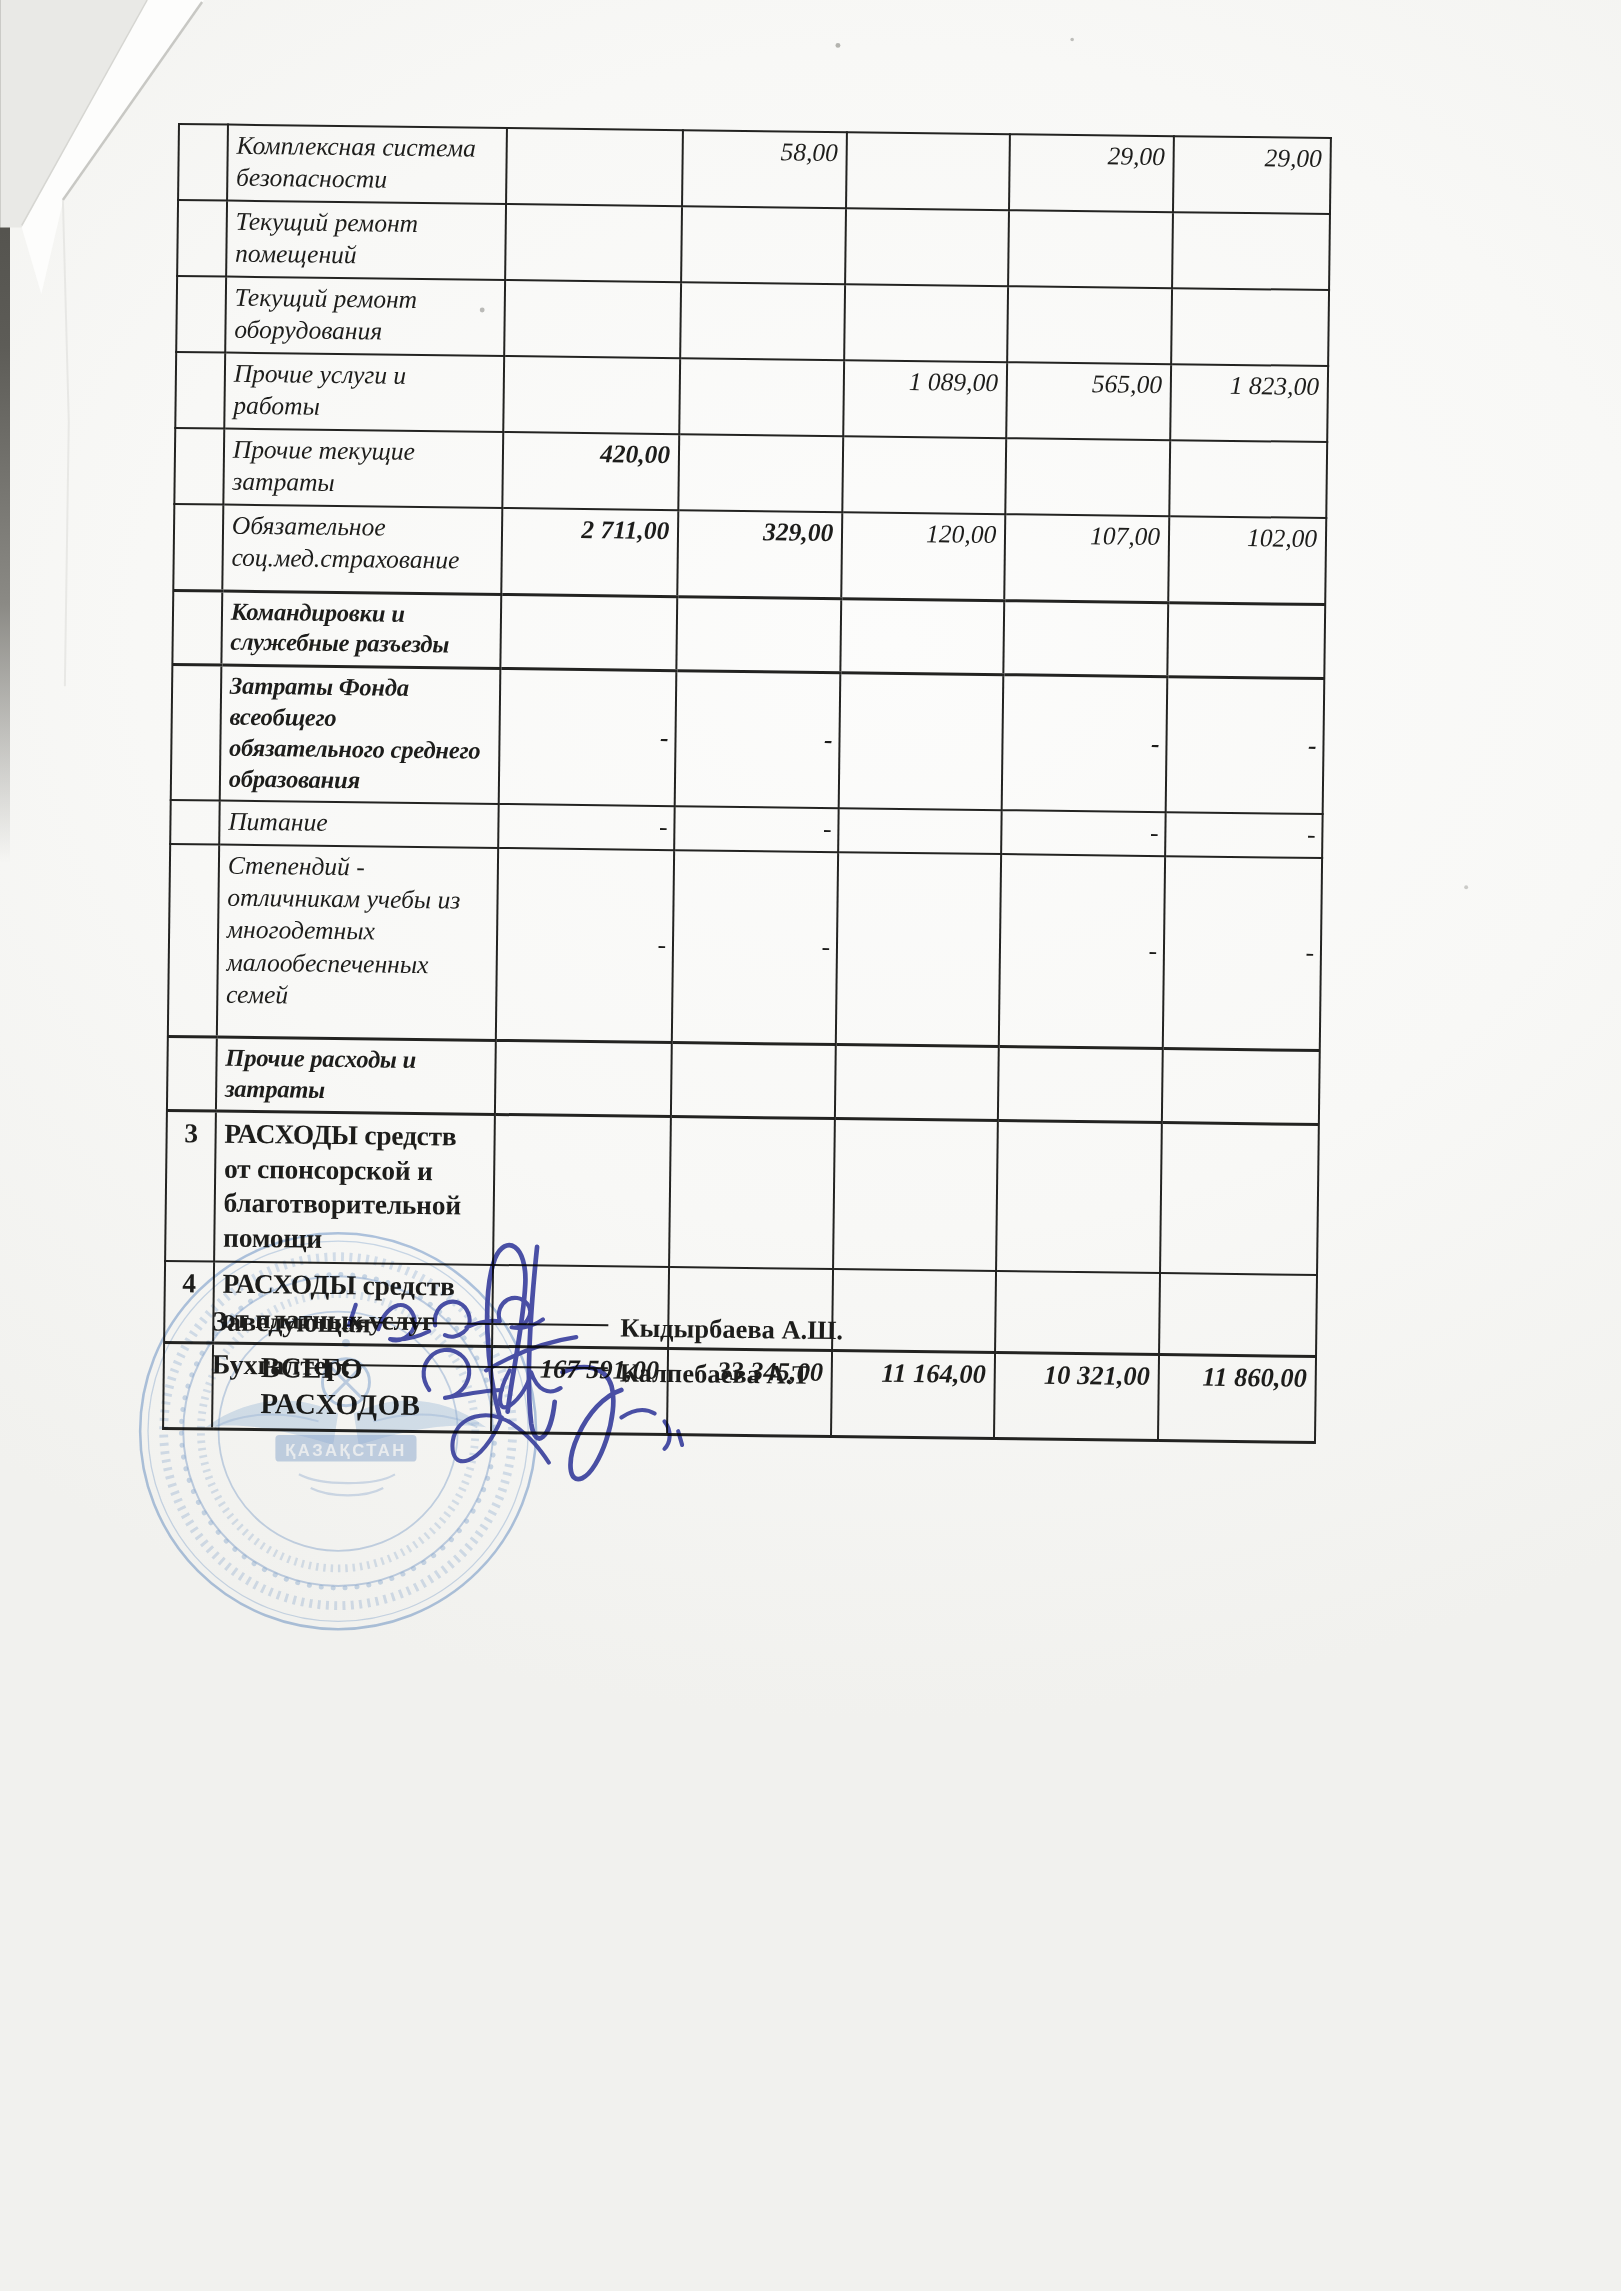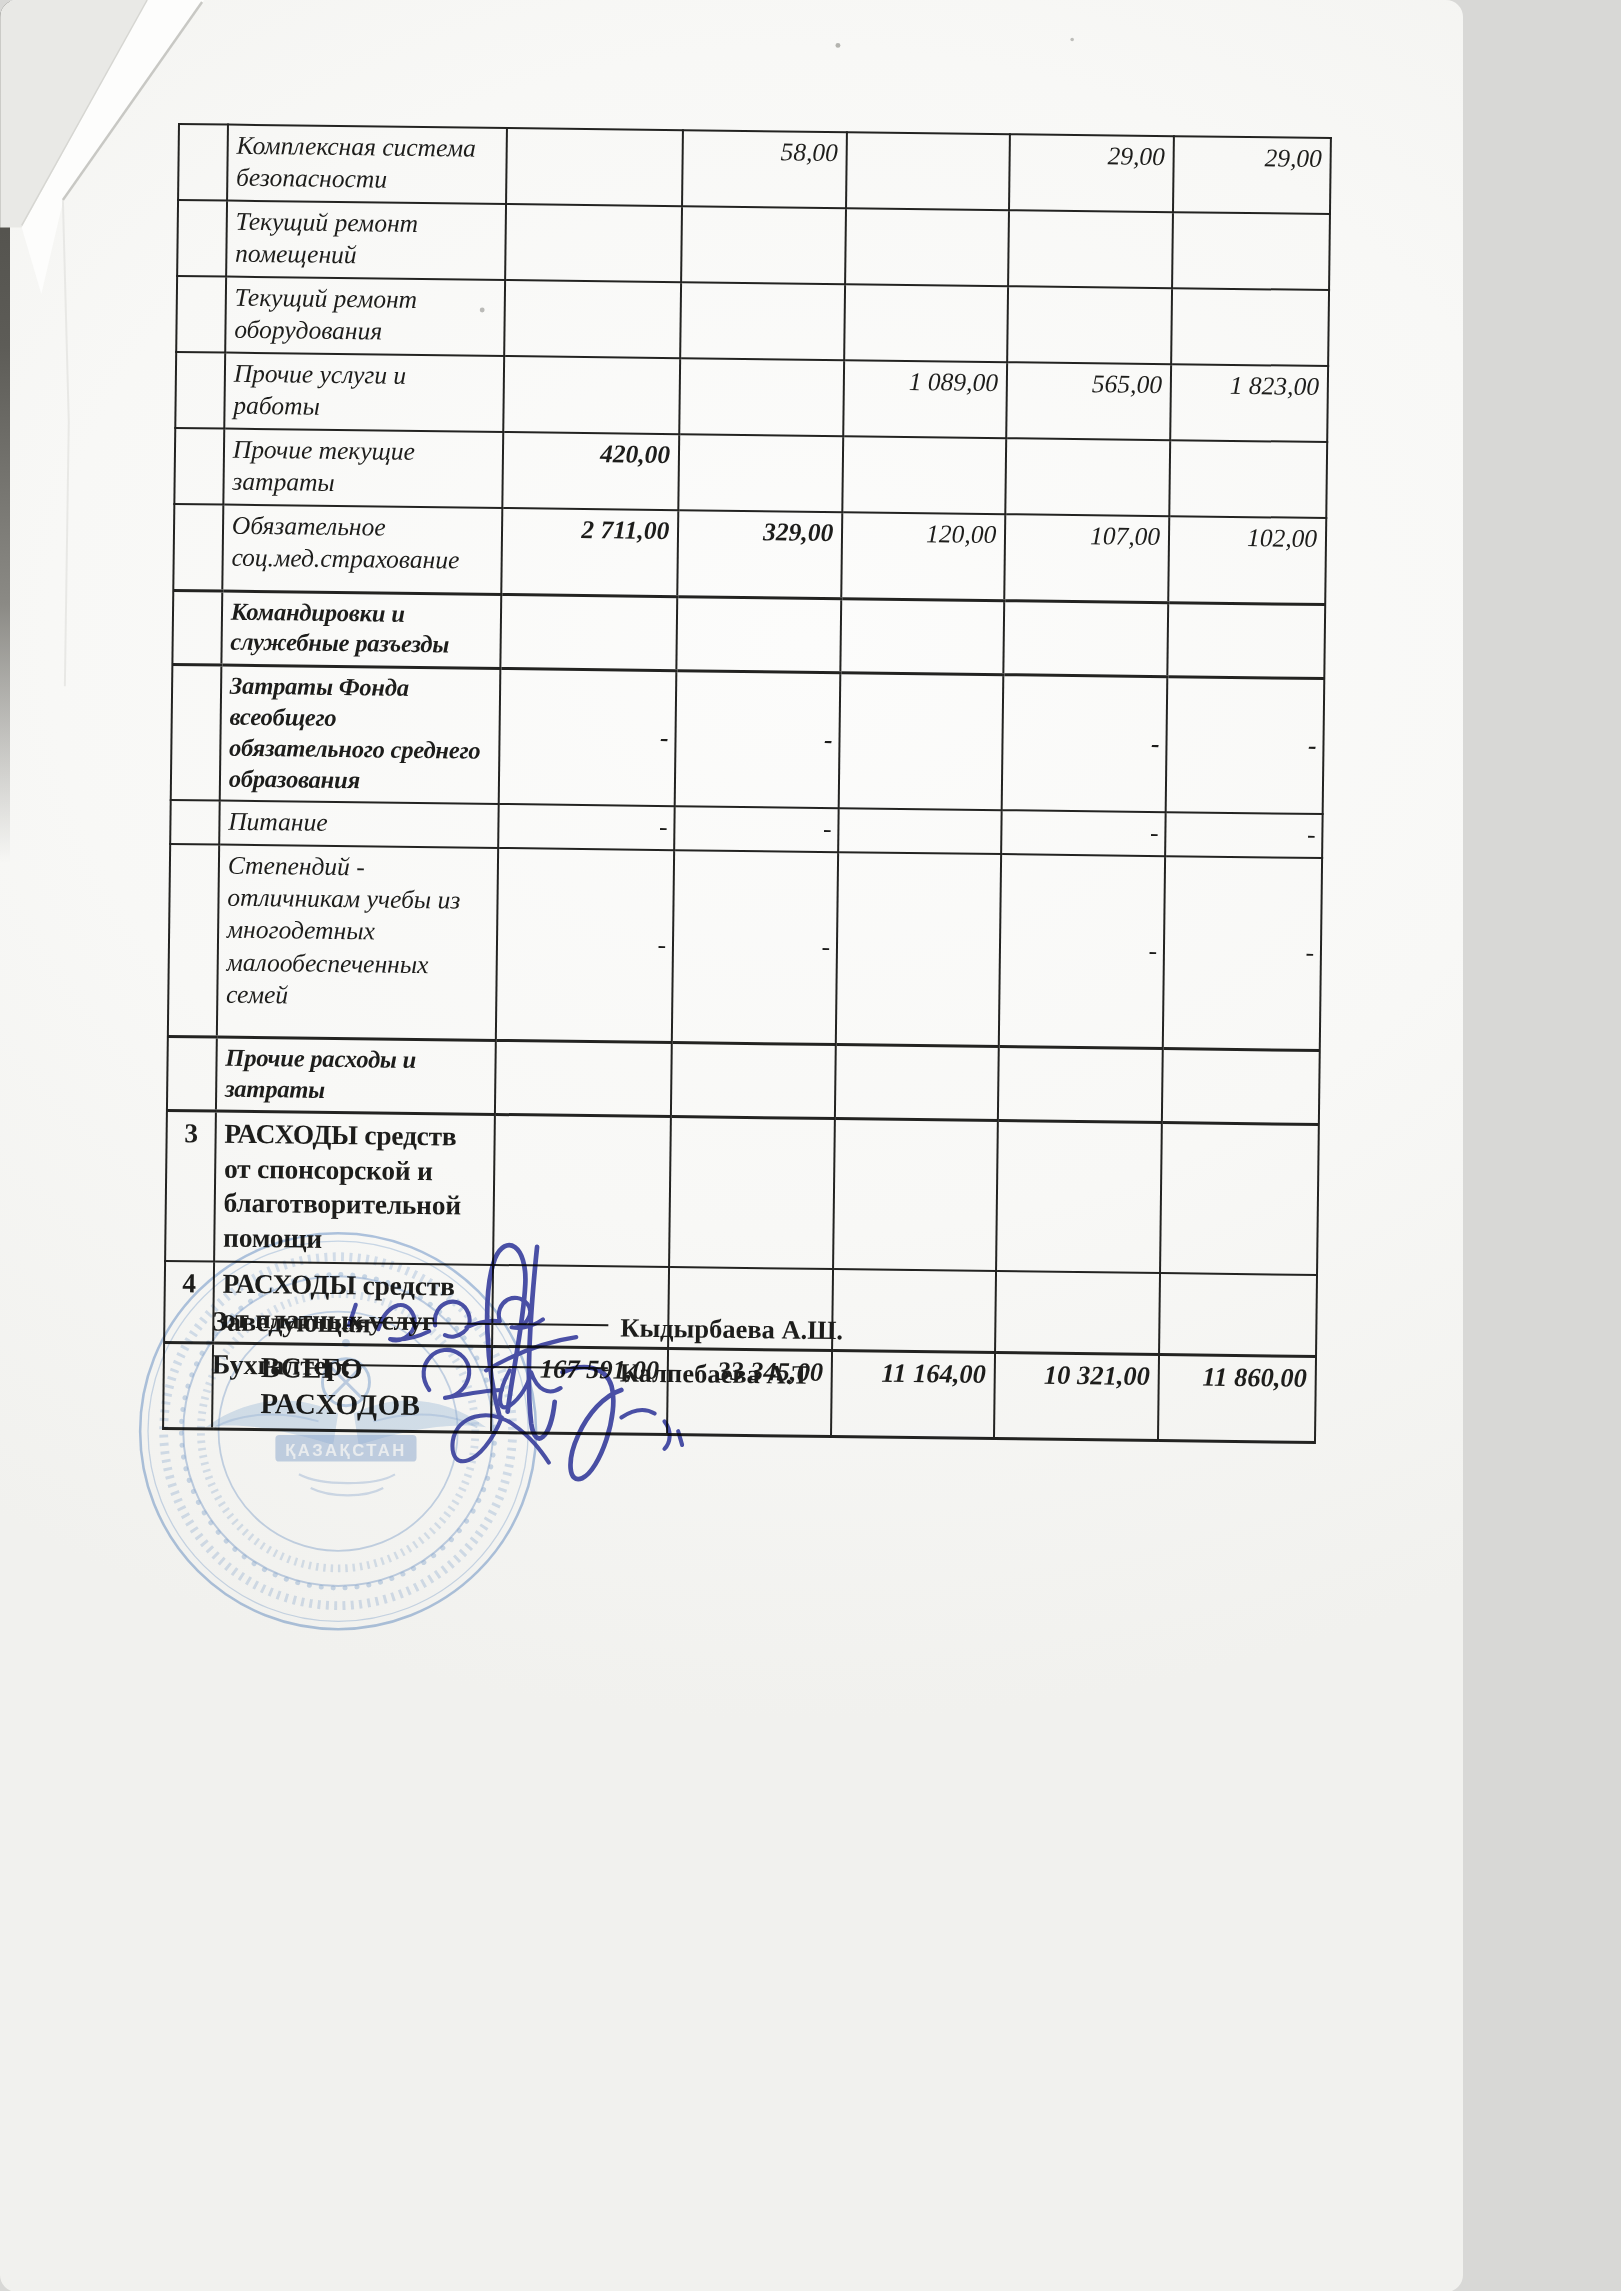--- a/index.html
+++ b/index.html
@@ -1,22 +1,21 @@
 <!DOCTYPE html>
 <html><head>
 <meta charset="utf-8">
 <style>
   html,body{margin:0;padding:0;background:#d8d8d6;}
   .page{
-    position:relative;width:1463px;height:2292px;overflow:hidden;
+    position:relative;width:1621px;height:2292px;overflow:hidden;
     background:
       radial-gradient(1372px 1078px at 55% 28%, #fcfcfb 0%, #f8f8f6 55%, #f1f1ee 100%);
     font-family:"Liberation Serif","DejaVu Serif",serif;
     color:#1d1d1b;
-    border-radius:17px;
   }
   
   .left-edge{
     position:absolute;left:0;top:0;width:9.8px;height:863px;
     background:linear-gradient(to bottom,#45443f 0%,#5d5c57 40%,#8b8a85 70%,rgba(140,139,134,0) 100%);
   }
   .corner-svg{position:absolute;left:0;top:0;}
   
   .doc{
     position:absolute;left:178px;top:123px;width:1157px;height:1372px;

